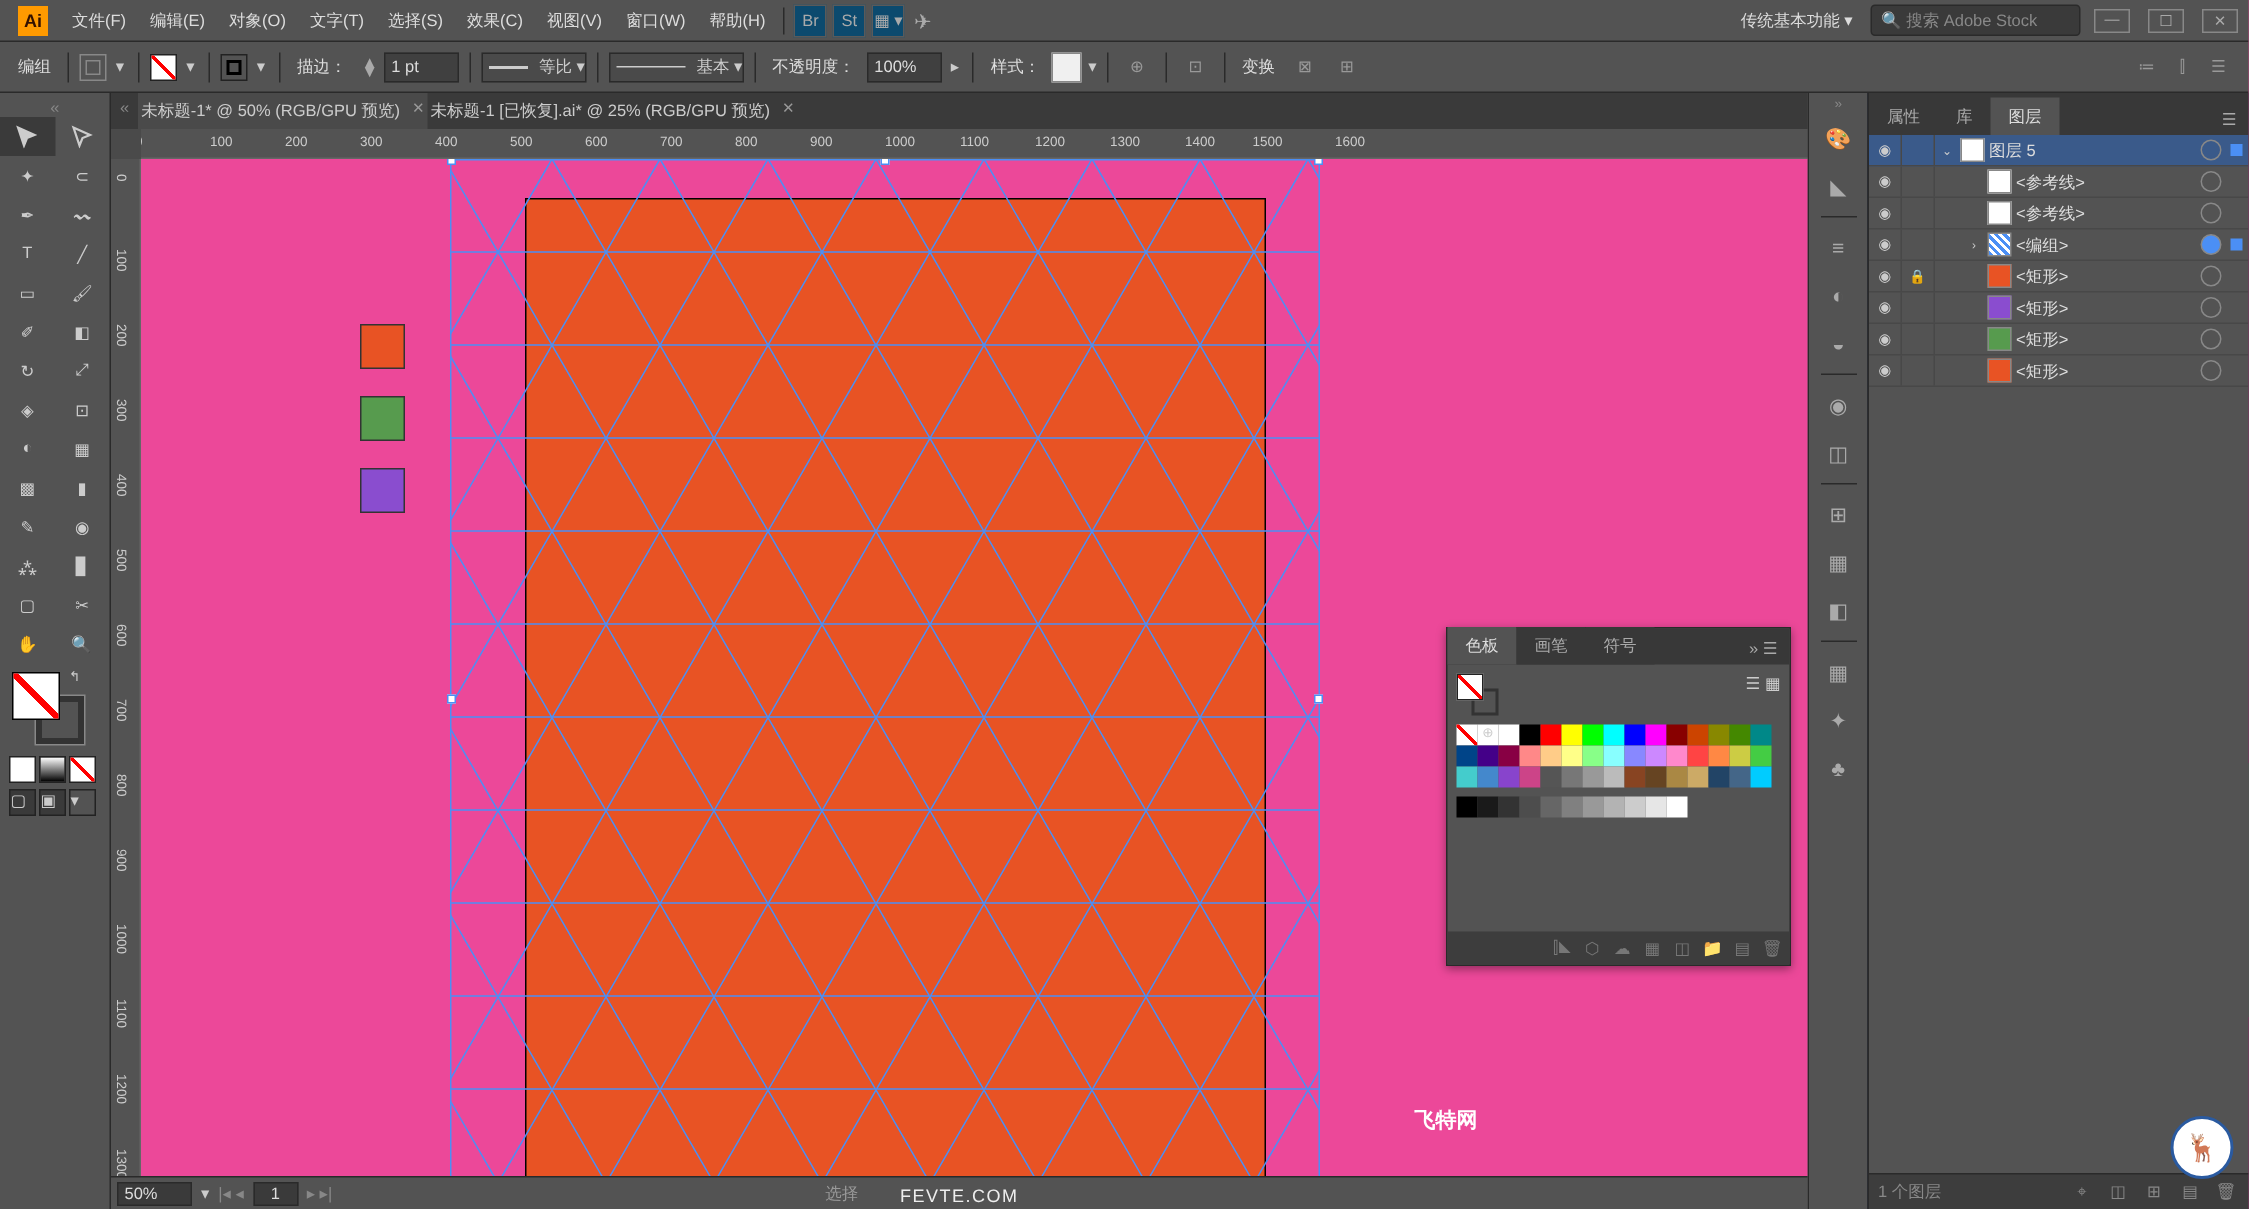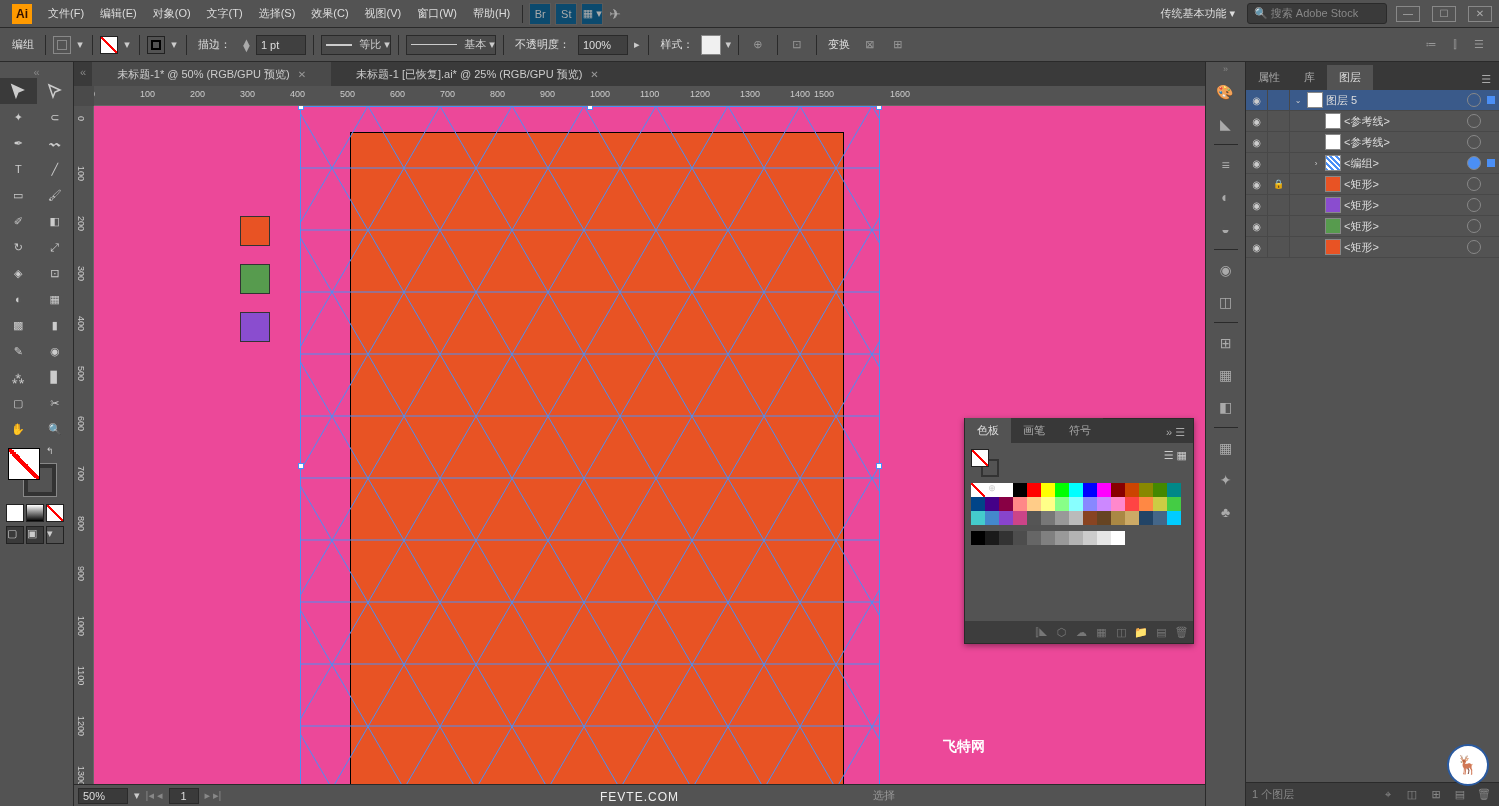--- a/index.html
+++ b/index.html
@@ -32,36 +32,36 @@
 .tool svg{width:16px;height:16px;stroke:#ccc;fill:none;stroke-width:1.5}
 .tool-fill-stroke{padding:6px;position:relative;height:60px}
 .fs-front{width:32px;height:32px;background:white;border:1px solid #000;position:absolute;left:8px;top:6px}
 .fs-front::after{content:"";position:absolute;inset:0;background:linear-gradient(to top right,transparent 45%,red 45%,red 55%,transparent 55%)}
 .fs-back{width:32px;height:32px;border:4px solid #333;background:#535353;position:absolute;left:24px;top:22px;outline:1px solid #888}
 .fs-tiny{position:absolute;left:46px;top:4px;font-size:9px;color:#ccc}
 .fs-row{display:flex;padding:2px 6px;gap:2px}
 .fs-mini{width:18px;height:18px;border:1px solid #222}
 .canvas-wrap{flex:1;display:flex;flex-direction:column;background:#4a4a4a;position:relative}
 .tabs{height:24px;background:#3a3a3a;display:flex}
-.tab{padding:4px 25px;color:#ccc;display:flex;align-items:center;gap:8px}
+.tab{padding:4px 2px;color:#ccc;display:flex;align-items:flex-start;gap:8px}
 .tab.active{background:#4a4a4a}
 .tab-x{color:#999;font-size:10px}
 .ruler-h{height:20px;background:#535353;border-bottom:1px solid #666;position:relative;overflow:hidden;margin-left:20px}
 .ruler-v{width:20px;background:#535353;border-right:1px solid #666;position:relative;overflow:hidden}
 .tick{position:absolute;color:#ccc;font-size:9px}
 .canvas-inner{flex:1;display:flex;position:relative}
 .canvas{flex:1;background:#ec4899;position:relative;overflow:hidden}
 .artboard{position:absolute;left:256px;top:26px;width:494px;height:700px;background:#e85324;border:1px solid #000}
 .sw-float{position:absolute;width:30px;height:30px;border:1px solid #333}
 .sel-bbox{position:absolute;border:1px solid #4b8ff5;left:206px;top:0;width:580px;height:720px}
 .handle{position:absolute;width:6px;height:6px;background:white;border:1px solid #4b8ff5}
 svg.grid{position:absolute;left:206px;top:0;width:580px;height:720px}
 .status{height:22px;background:#535353;display:flex;align-items:center;border-top:1px solid #2a2a2a;padding:0 4px;gap:6px}
 .status-in{background:#3a3a3a;border:1px solid #2a2a2a;color:#ddd;padding:0 4px;height:16px;width:50px}
-.status-center{flex:1;text-align:right;color:#999}
+.status-center{flex:1;text-align:center;color:#999}
 .right-dock{width:40px;background:#535353;border-left:1px solid #2a2a2a;display:flex;flex-direction:column;align-items:center;padding-top:2px;gap:4px}
 .dock-ic{width:28px;height:28px;display:flex;align-items:center;justify-content:center;color:#aaa;font-size:14px}
 .dock-sep{width:24px;height:1px;background:#2a2a2a;margin:2px 0}
 .panels{width:254px;background:#0f172a;display:flex;flex-direction:column;border-left:1px solid #2a2a2a}
 .panel-tabs{height:28px;background:#383838;display:flex;align-items:flex-end}
 .ptab{padding:5px 12px;color:#aaa;background:#383838}
 .ptab.active{background:#535353;color:#ddd}
 .ptab-menu{margin-left:auto;padding:4px 8px;color:#aaa}
 .layers{flex:1;background:#535353;overflow:auto}
 .layer-row{height:21px;display:flex;align-items:center;border-bottom:1px solid #484848}
@@ -271,21 +271,21 @@
         <span class="tick" style="left: 246px; top: 3px;">500</span>
         <span class="tick" style="left: 296px; top: 3px;">600</span>
         <span class="tick" style="left: 346px; top: 3px;">700</span>
         <span class="tick" style="left: 396px; top: 3px;">800</span>
         <span class="tick" style="left: 446px; top: 3px;">900</span>
         <span class="tick" style="left: 496px; top: 3px;">1000</span>
         <span class="tick" style="left: 546px; top: 3px;">1100</span>
         <span class="tick" style="left: 596px; top: 3px;">1200</span>
         <span class="tick" style="left: 646px; top: 3px;">1300</span>
         <span class="tick" style="left: 696px; top: 3px;">1400</span>
-        <span class="tick" style="left: 720px; top: 3px;">1500</span>
+        <span class="tick" style="left: 741px; top: 3px;">1500</span>
         <span class="tick" style="left: 796px; top: 3px;">1600</span>
       </div>
     <div class="canvas-inner">
       <div class="ruler-v" id="rv">
           <span class="tick" style="top: 10px; left: 2px; writing-mode: vertical-rl;">0</span>
           <span class="tick" style="top: 60px; left: 2px; writing-mode: vertical-rl;">100</span>
           <span class="tick" style="top: 110px; left: 2px; writing-mode: vertical-rl;">200</span>
           <span class="tick" style="top: 160px; left: 2px; writing-mode: vertical-rl;">300</span>
           <span class="tick" style="top: 210px; left: 2px; writing-mode: vertical-rl;">400</span>
           <span class="tick" style="top: 260px; left: 2px; writing-mode: vertical-rl;">500</span>

